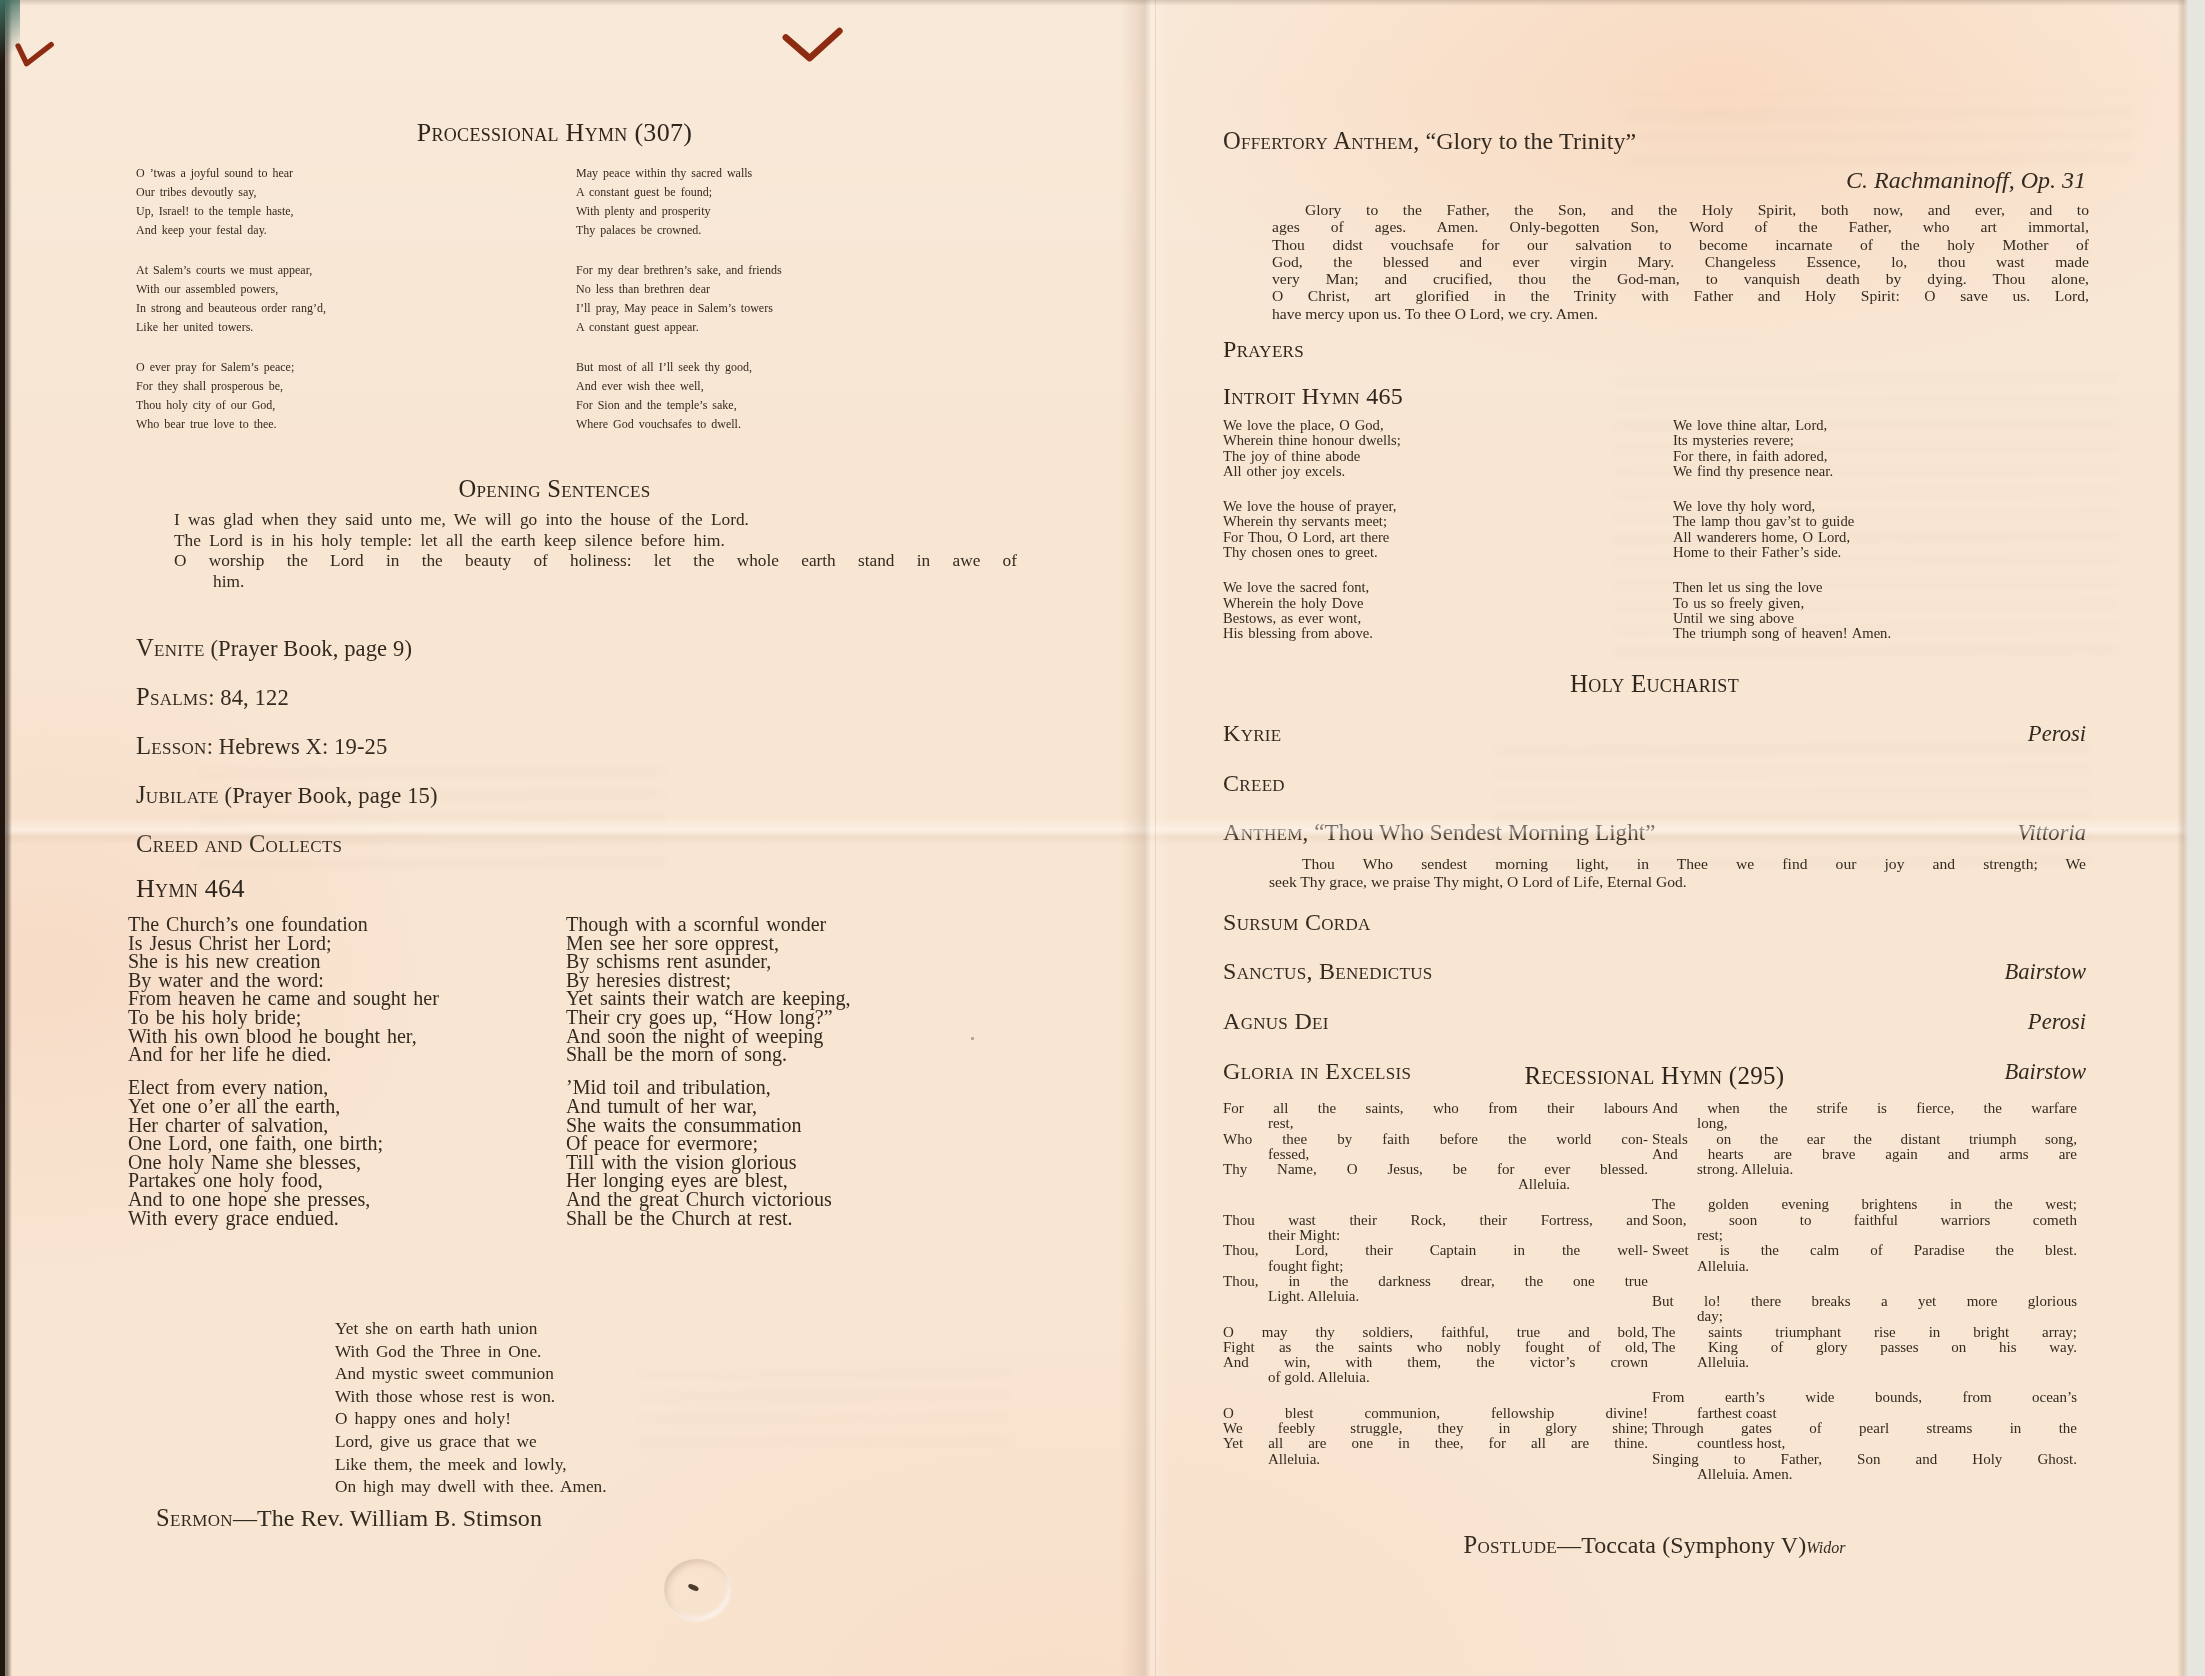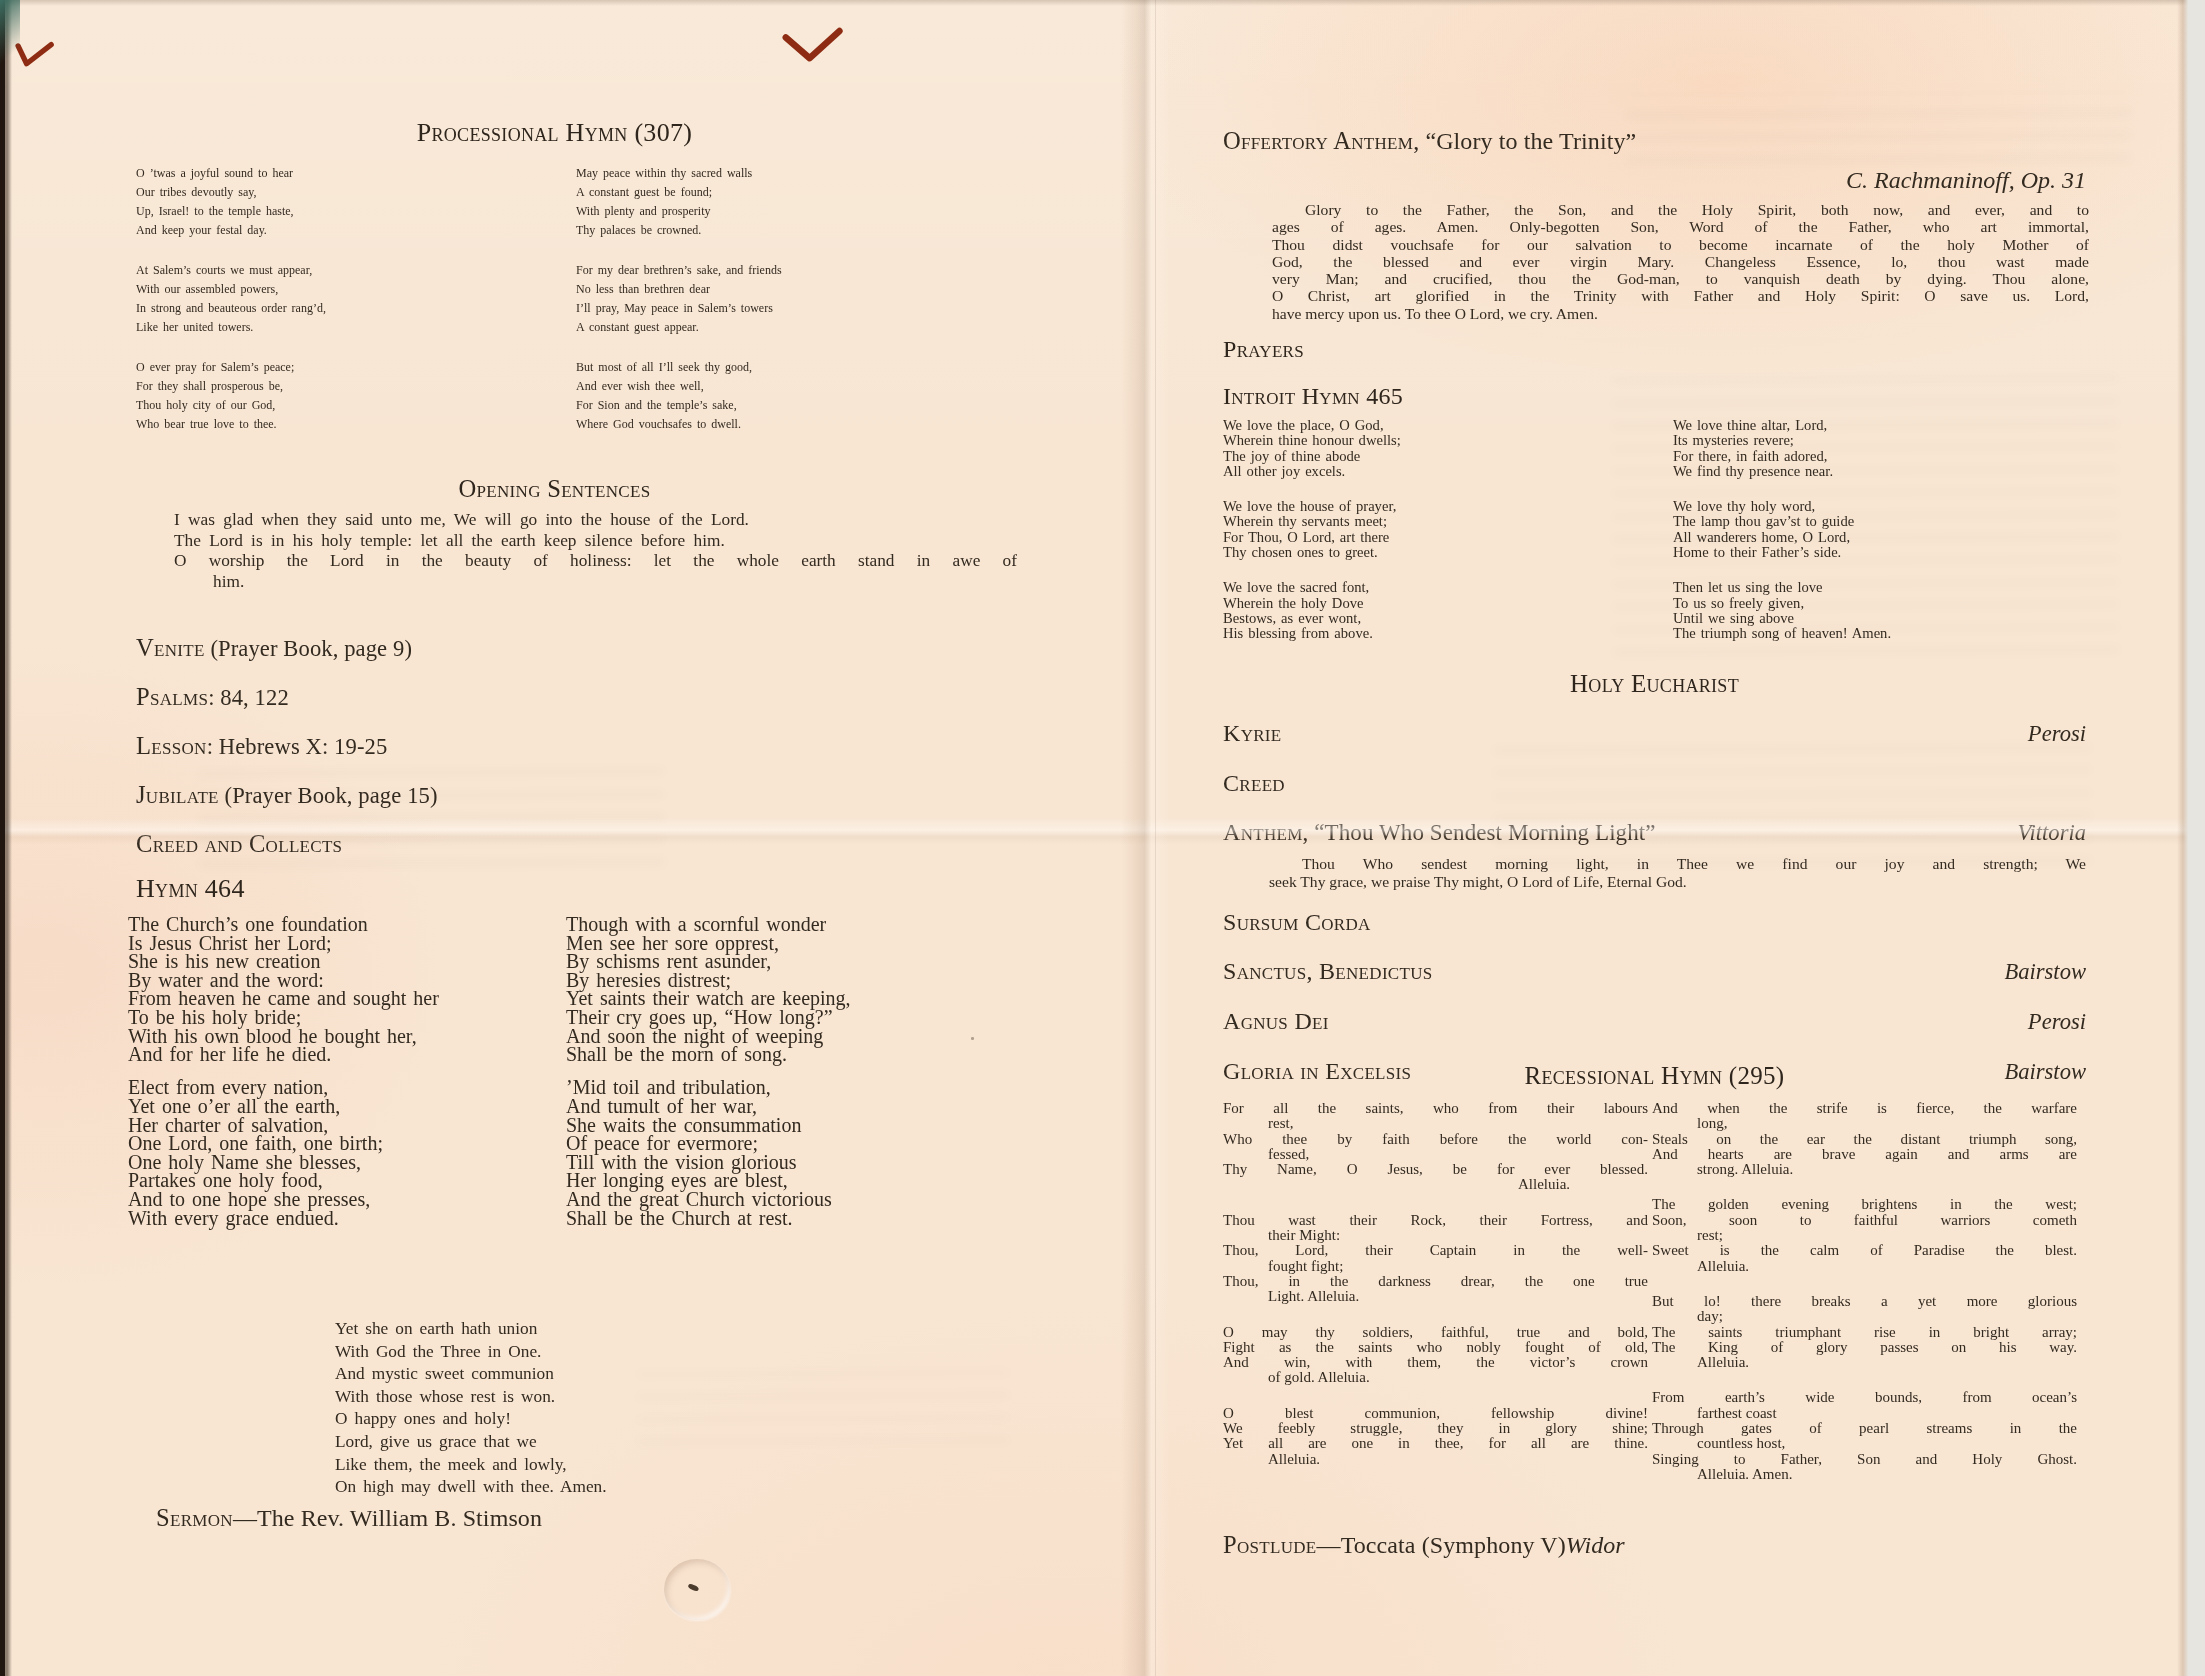--- a/index.html
+++ b/index.html
@@ -75,24 +75,24 @@
   .svc-row{display:flex;justify-content:space-between;align-items:baseline;}
   .svc .lead{font-size:24px;}
   .svc .rest{font-size:23px;}
   .composer{font-style:italic;font-size:22.6px;}
   .svc-note{font-size:15.6px;line-height:18px;padding-left:46px;width:817px;margin:4px 0 1.3px 0;}
   #rec-head{left:1223px;top:1062px;width:863px;font-size:25px;}
   #rec-cols{left:1223px;top:1101px;font-size:15px;line-height:15.3px;}
   #rec-cols .col:first-child{width:425px;margin-right:4px;font-family:Liberation Serif, serif;}
   #rec-cols .col+.col{width:425px;}
   #rec-cols .col .stanza{margin-bottom:20px;}
-  #postlude{left:1223px;top:1531px;width:863px;display:flex;justify-content:flex-start;align-items:baseline;}
+  #postlude{left:1223px;top:1531px;width:863px;display:flex;justify-content:center;align-items:baseline;}
   #postlude .lead{font-size:24.6px;}
   #postlude .rest{font-size:24px;}
-  #postlude .composer{font-size:24px;font-family:Liberation Serif, serif;}
+  #postlude .composer{font-size:16px;font-family:Liberation Serif, serif;}
   
   .ghost{position:absolute;pointer-events:none;filter:blur(4px);opacity:.12;transform:rotate(-.3deg);
          background:repeating-linear-gradient(0deg, transparent 0 17.3px, rgba(125,105,92,.38) 17.3px 22.6px);}
   #g1{left:199px;top:757px;width:465px;height:126px;}
   #g2{left:637px;top:1361px;width:372px;height:100px;opacity:.08;}
   #g3{left:1626px;top:93px;width:505px;height:86px;}
   #g4{left:1613px;top:372px;width:505px;height:299px;opacity:.10;}
   #g5{left:1494px;top:743px;width:597px;height:139px;opacity:.10;}
   .dent{left:664px;top:1559px;width:66px;height:61px;border-radius:50%;
         box-shadow:inset 2.7px 3.3px 6px rgba(164,130,105,.32), inset -2px -2.7px 4.6px rgba(255,255,255,.65), 0.7px 1.3px 2px rgba(255,255,255,.45);}

